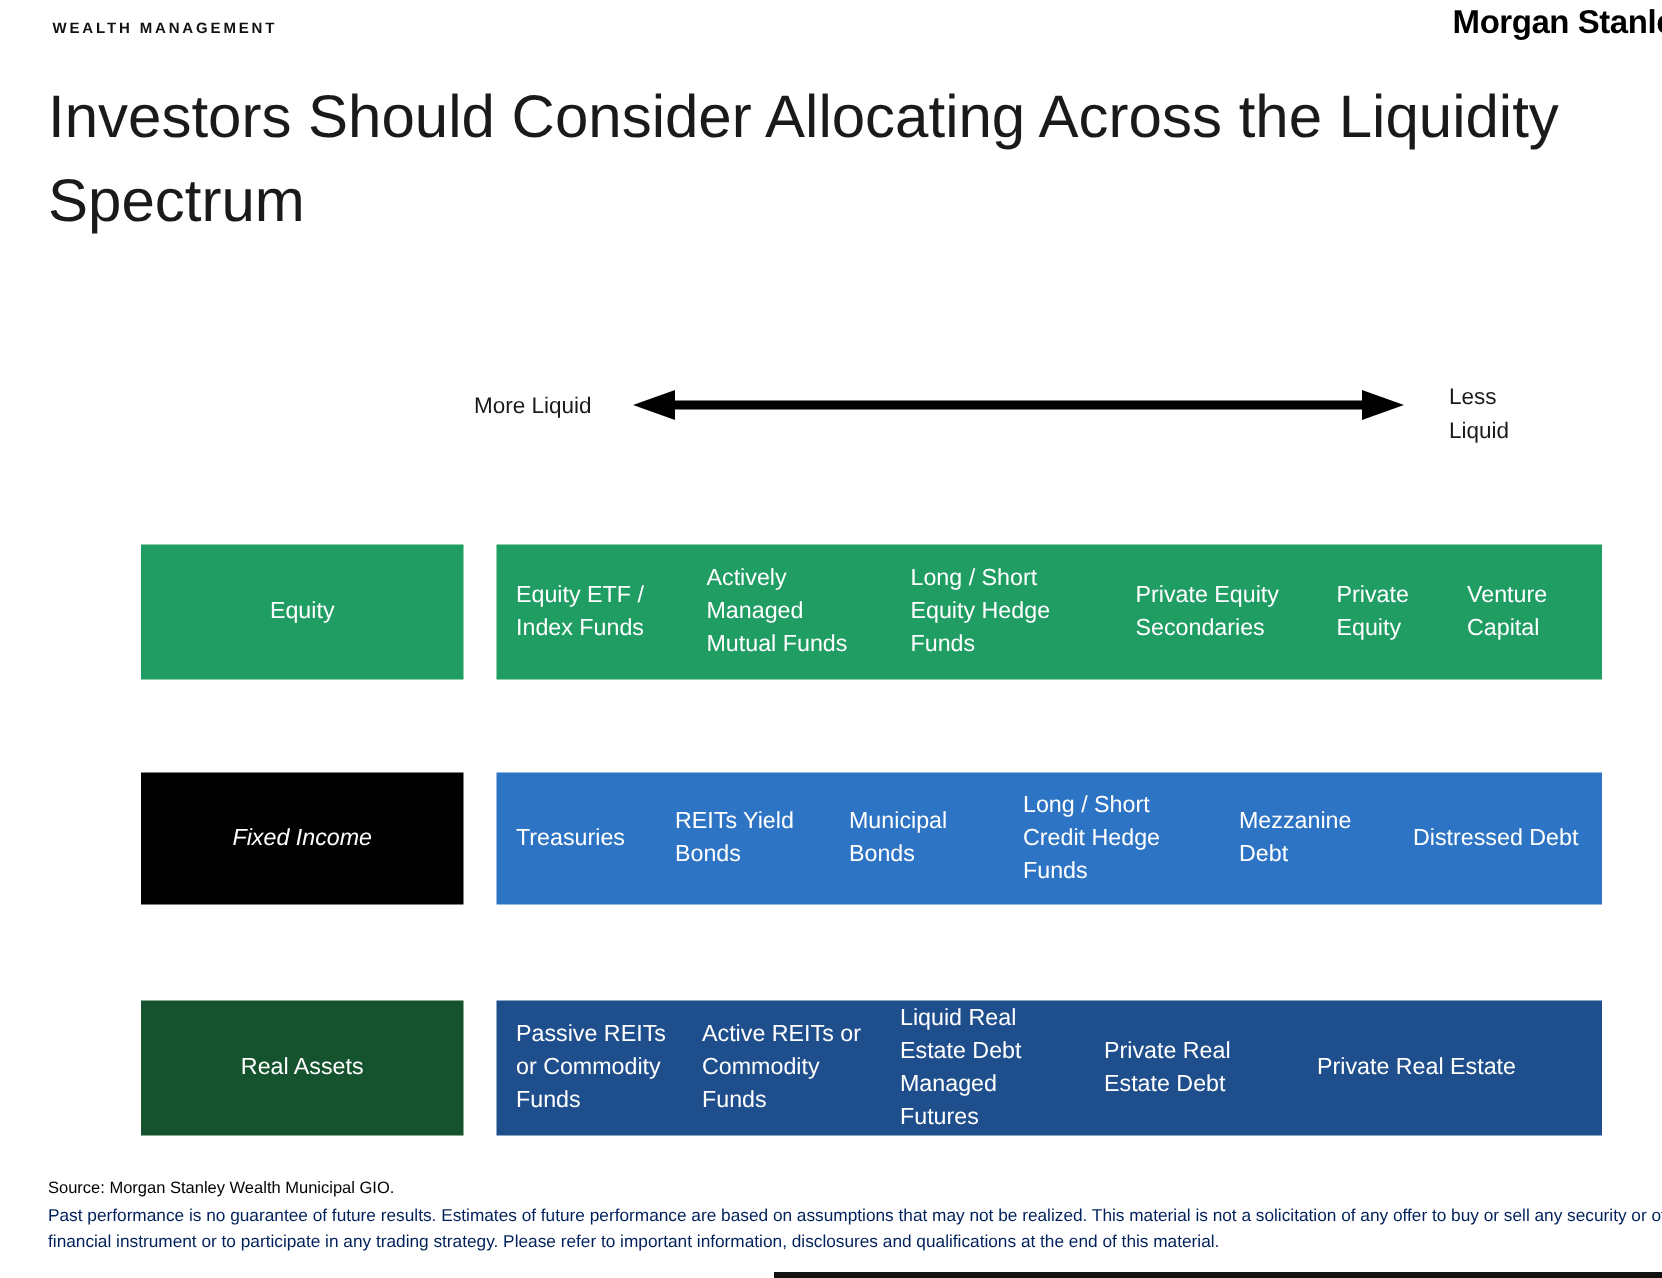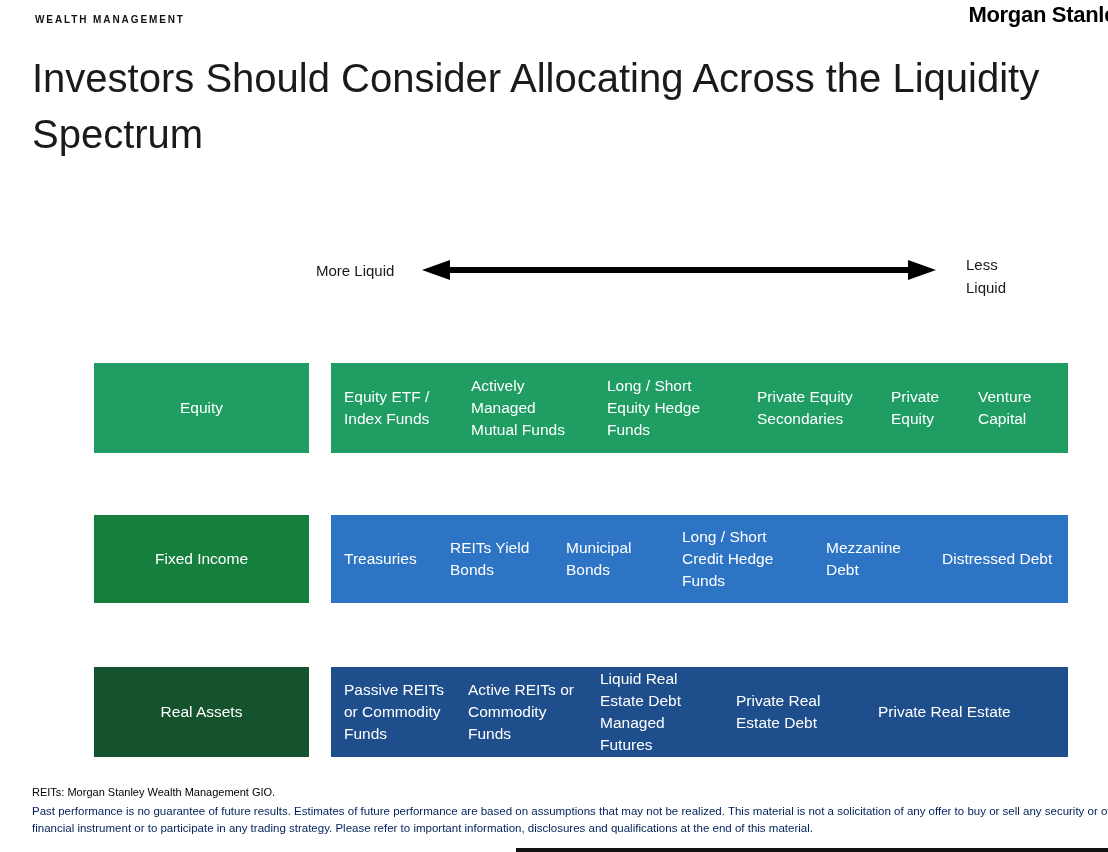--- a/index.html
+++ b/index.html
@@ -81,21 +81,21 @@
       <div class="cell">Equity ETF / Index Funds</div>
       <div class="cell">Actively Managed Mutual Funds</div>
       <div class="cell">Long / Short Equity Hedge Funds</div>
       <div class="cell">Private Equity Secondaries</div>
       <div class="cell">Private Equity</div>
       <div class="cell">Venture Capital</div>
     </div>
   </div>
 
   <div class="row row-fixed">
-    <div class="row-label" style="background-color: #15803d;">Fixed Income</div>
+    <div class="row-label" style="background-color: #000000; font-style: italic;">Fixed Income</div>
     <div class="row-bar grid-fixed" style="background-color: rgb(46, 116, 196);">
       <div class="cell">Treasuries</div>
       <div class="cell">REITs Yield Bonds</div>
       <div class="cell">Municipal Bonds</div>
       <div class="cell">Long / Short Credit Hedge Funds</div>
       <div class="cell">Mezzanine Debt</div>
       <div class="cell">Distressed Debt</div>
     </div>
   </div>
 
@@ -105,18 +105,18 @@
       <div class="cell">Passive REITs or Commodity Funds</div>
       <div class="cell">Active REITs or Commodity Funds</div>
       <div class="cell">Liquid Real Estate Debt Managed Futures</div>
       <div class="cell">Private Real Estate Debt</div>
       <div class="cell-stacked">
         <span>Private Real Estate</span>
       </div>
     </div>
   </div>
 
-  <div class="source">REITs: Morgan Stanley Wealth Management GIO.</div>
+  <div class="source">Source: Morgan Stanley Wealth Municipal GIO.</div>
   <div class="disclaimer">Past performance is no guarantee of future results. Estimates of future performance are based on assumptions that may not be realized. This material is not a solicitation of any offer to buy or sell any security or other financial instrument or to participate in any trading strategy. Please refer to important information, disclosures and qualifications at the end of this material.</div>
 
   <div class="bottom-rule"></div>
 
 </div>
 
 </body></html>

